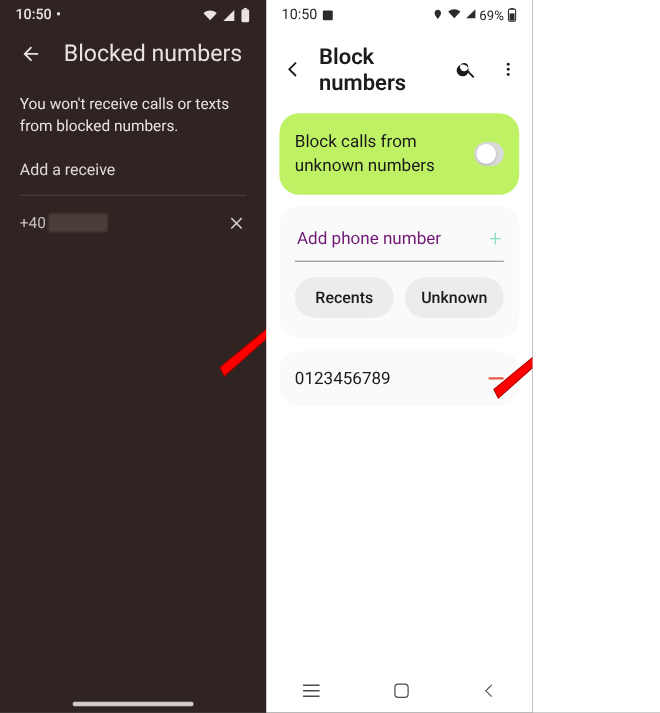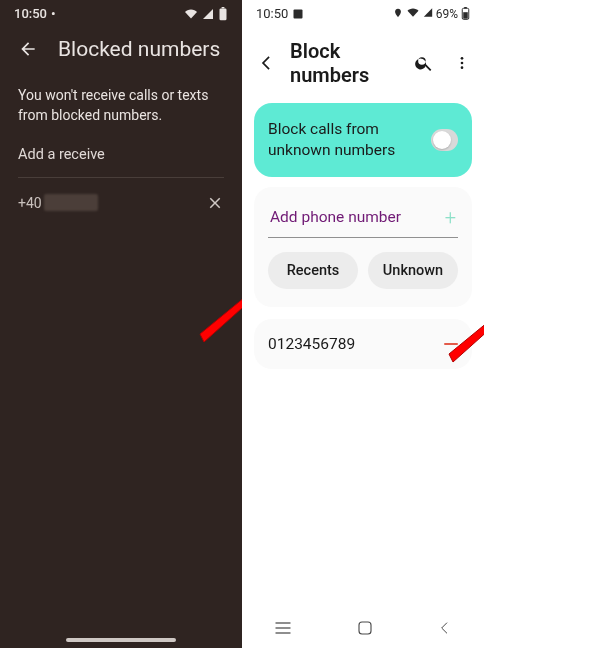--- a/index.html
+++ b/index.html
@@ -30,21 +30,21 @@
   .l-number .x { width:18px; height:18px; }
   .l-home { position:absolute; bottom:6px; left:50%; transform:translateX(-50%); width:110px; height:4px; border-radius:2px; background:#cfc8c4; }
 
   
   .r-status { display:flex; justify-content:space-between; align-items:center; padding:6px 14px 4px; font-size:13px; font-weight:400; color:#2b2b2b; }
   .r-status svg { fill:#2b2b2b; }
   .r-status .r-icons { display:flex; gap:3px; font-size:12px; }
   .r-header { display:flex; align-items:center; padding:14px 14px 16px; gap:14px; }
   .r-header .title { font-size:20px; font-weight:600; flex:1; }
   .r-header svg.ico { width:20px; height:20px; fill:#1b1b1b; }
-  .r-card1 { margin:0 12px; padding:16px 14px; background:#5eead4; border-radius:18px; display:flex; justify-content:space-between; align-items:center; }
+  .r-card1 { margin:0 12px; padding:16px 14px; background:#bef264; border-radius:18px; display:flex; justify-content:space-between; align-items:center; }
   .r-card1 .txt { font-size:15.5px; line-height:1.35; max-width:190px; }
   .toggle-light { width:40px; height:22px; border-radius:11px; background:#d9d9d9; position:relative; }
   .toggle-light::after { content:""; position:absolute; top:2px; left:2px; width:18px; height:18px; border-radius:9px; background:#fff; box-shadow:0 1px 2px rgba(0,0,0,.2); }
   .r-card2 { margin:10px 12px 0; padding:16px 14px 18px; background:#fafafa; border-radius:18px 18px 18px 18px; }
   .r-input { display:flex; align-items:center; border-bottom:1px solid #909090; padding:2px 2px 8px; }
   .r-input .ph { flex:1; font-size:15.5px; color:#701a75; }
   .r-input .plus { font-size:20px; color:#8de0c8; font-weight:300; }
   .r-btns { display:flex; gap:10px; margin-top:14px; }
   .r-btn { flex:1; background:#ececec; border-radius:20px; text-align:center; padding:10px 0; font-size:14.5px; font-weight:500; }
   .r-card3 { margin:12px 12px 0; padding:16px 14px; background:#fafafa; border-radius:18px; display:flex; justify-content:space-between; align-items:center; }

